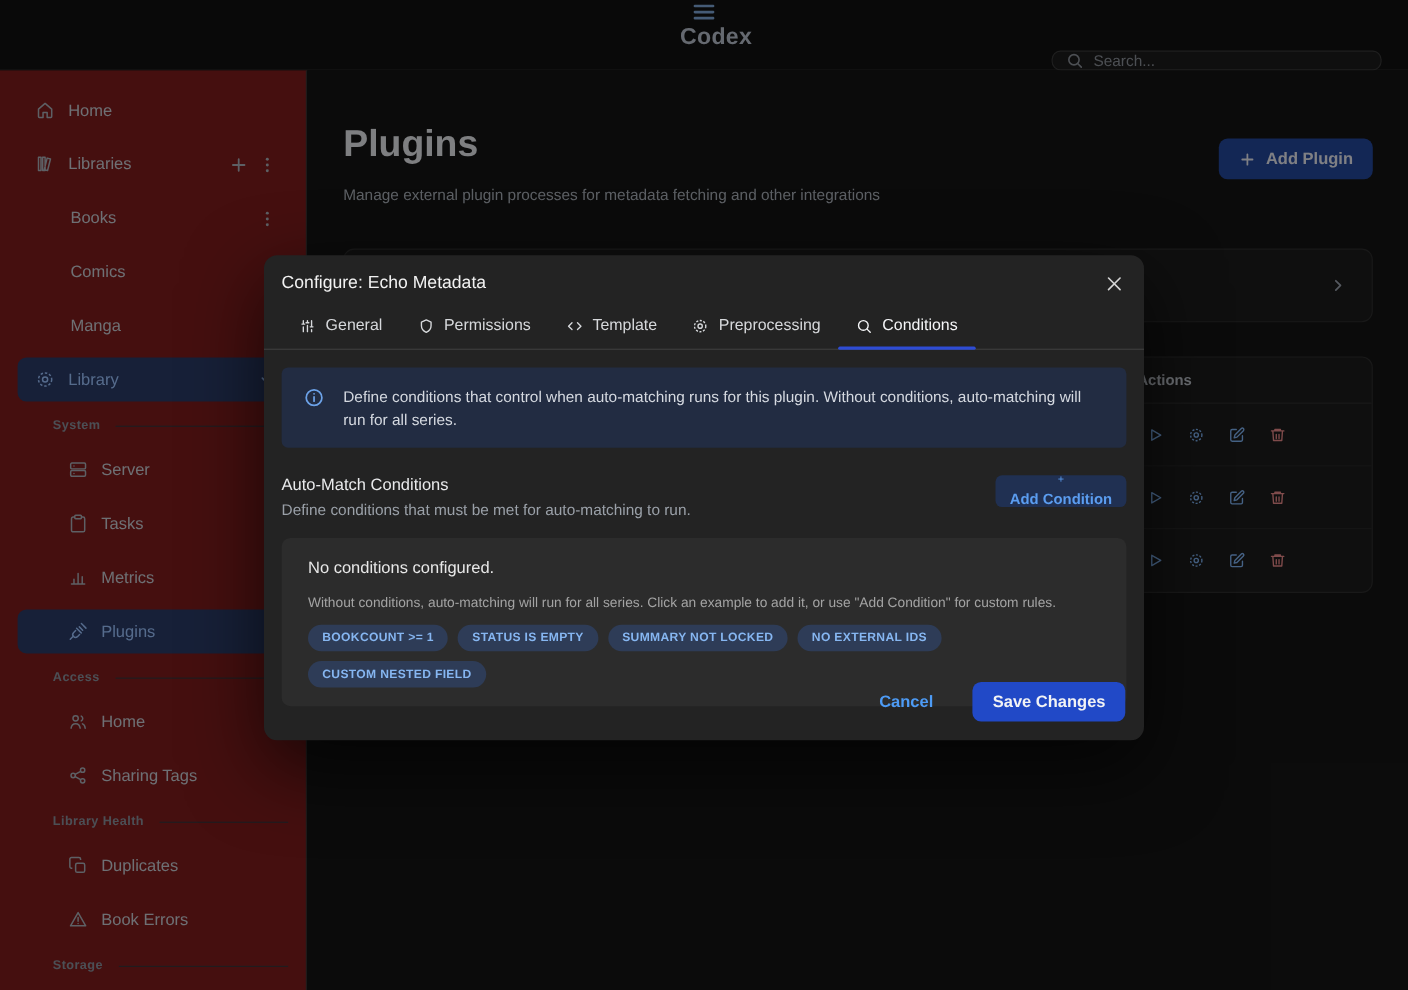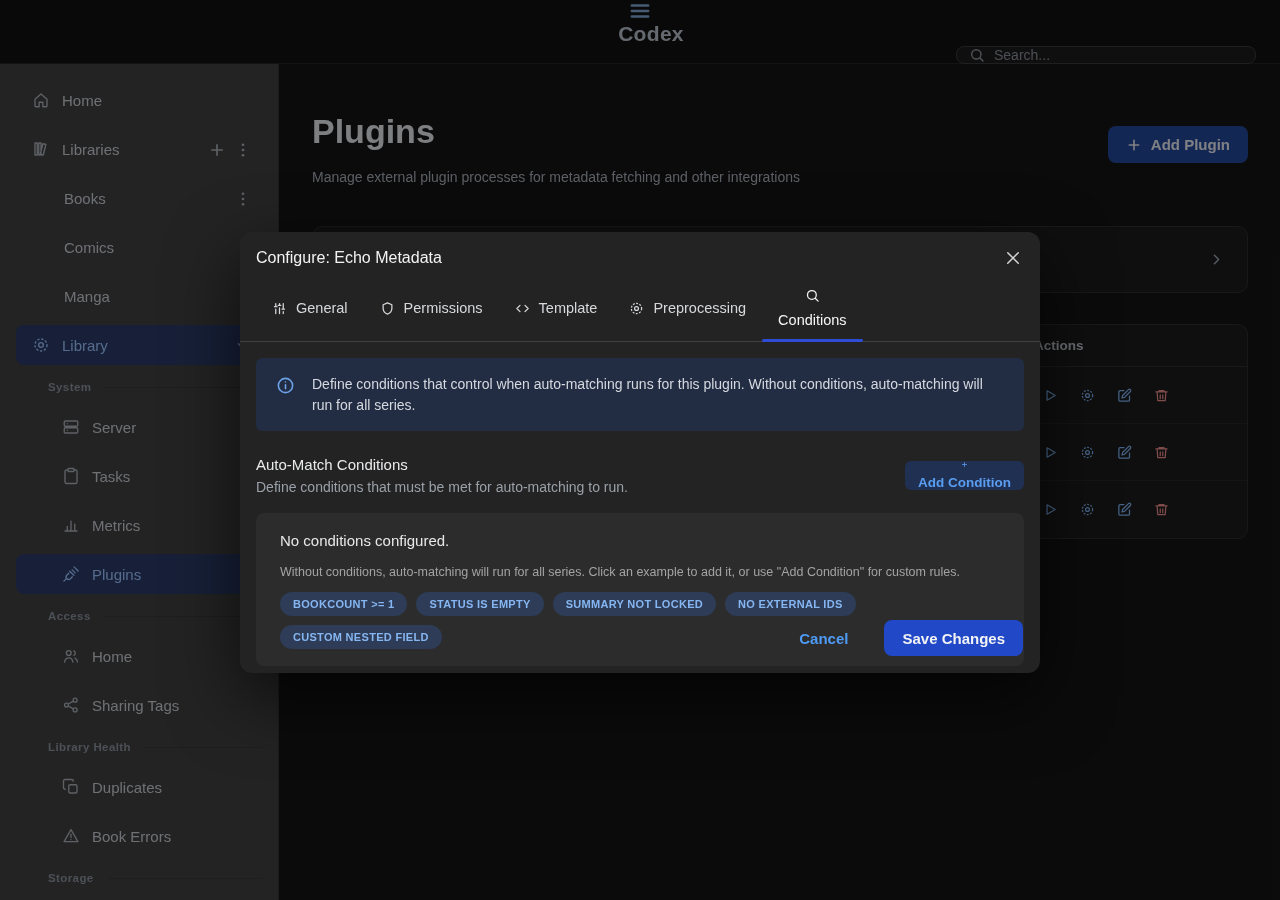--- a/index.html
+++ b/index.html
@@ -17,21 +17,21 @@
                border:1px solid #3a3a3a; border-radius:8px; display:flex; align-items:center;
                padding:0 12px; gap:9px; }
   .searchbox svg { width:16px; height:16px; color:#8b9098; flex:none; }
   .searchbox input { background:transparent; border:none; outline:none; color:#cfd3da;
                      font-size:14px; width:100%; font-family:inherit; }
   .searchbox input::placeholder { color:#8b9098; }
   .theme-toggle { margin-left:18px; width:20px; height:20px; color:#7fb3f2; cursor:pointer; }
 
   
   .sidebar { position:absolute; top:64px; left:0; width:279px; height:836px;
-             background:#404040; border-right:1px solid #333; padding-top:16px; z-index:1; }
+             background:#7f1d1d; border-right:1px solid #333; padding-top:16px; z-index:1; }
   .nav-item { height:40px; margin:0 16px 9px; border-radius:8px; display:flex;
               align-items:center; padding:0 12px 0 16px; color:#c8cdd4; font-size:15px; cursor:pointer; }
   .nav-item svg { width:18px; height:18px; color:#aab0b8; margin-right:12px; flex:none; }
   .nav-item.child { padding-left:48px; }
   .nav-item.sub { padding-left:46px; }
   .nav-item .spacer { flex:1; }
   .nav-item .mini-icon { width:16px; height:16px; color:#7ea6d8; margin:0 0 0 10px; }
   .nav-item.active { background:#2a3b66; color:#9cc3ff; }
   .nav-item.active svg { color:#9cc3ff; }
   .section-label { display:flex; align-items:center; margin:16px 16px 14px 48px;
@@ -68,30 +68,30 @@
            background:#232323; border-radius:12px; z-index:10;
            box-shadow:0 24px 70px rgba(0,0,0,.65); }
   .modal-head { display:flex; align-items:center; padding:17px 18px 0 16px; }
   .modal-title { font-size:16px; color:#f2f2f2; }
   .modal-close { margin-left:auto; width:18px; height:18px; color:#d4d4d4; cursor:pointer; }
 
   .tabs { display:flex; margin-top:21px; padding:0 16px; border-bottom:1px solid #3f3f3f; gap:0;text-align:right; }
   .tab { display:flex; align-items:center; gap:9px; padding:0 16px 13px; color:#d6d8db;
          font-size:14.5px; cursor:pointer; position:relative; }
   .tab svg { width:15px; height:15px; }
-  .tab.active { color:#f5f6f8;flex-direction:column; }
+  .tab.active { color:#f5f6f8; }
   .tab.active::after { content:""; position:absolute; left:0; right:0; bottom:-1px;
                        height:3px; background:#2e4cd4; border-radius:2px; }
 
   .info-box { margin:16px 16px 0; background:#222c42; border-radius:6px; padding:16px 20px;
               display:flex; gap:17px; }
   .info-box svg { width:19px; height:19px; color:#6ca2e8; flex:none; margin-top:2px; }
   .info-text { font-size:14px; color:#d5d9e0; line-height:1.48; max-width:700px; }
 
-  .cond-head { display:flex; align-items:center; margin:25px 16px 0; }
+  .cond-head { display:flex; align-items:flex-start; margin:25px 16px 0; }
   .cond-titles .t { font-size:15px; color:#e9eaec; }
   .cond-titles .s { margin-top:6px; font-size:14px; color:#9aa0a8; }
   .add-cond-btn { margin-left:auto; height:29px; background:#203052; border:none; border-radius:6px;
                   color:#5b9df0; font-weight:bold; font-size:13.5px; display:flex; align-items:center;
                   gap:7px; padding:0 13px; cursor:pointer; font-family:inherit;flex-direction:column; }
   .add-cond-btn svg { width:13px; height:13px; }
 
   .empty-box { margin:18px 16px 0; background:#2c2c2c; border-radius:8px; padding:19px 24px 17px; }
   .empty-title { font-size:15px; color:#e8e8e8; }
   .empty-desc { margin-top:16px; font-size:12.5px; color:#a3a3a3; }

